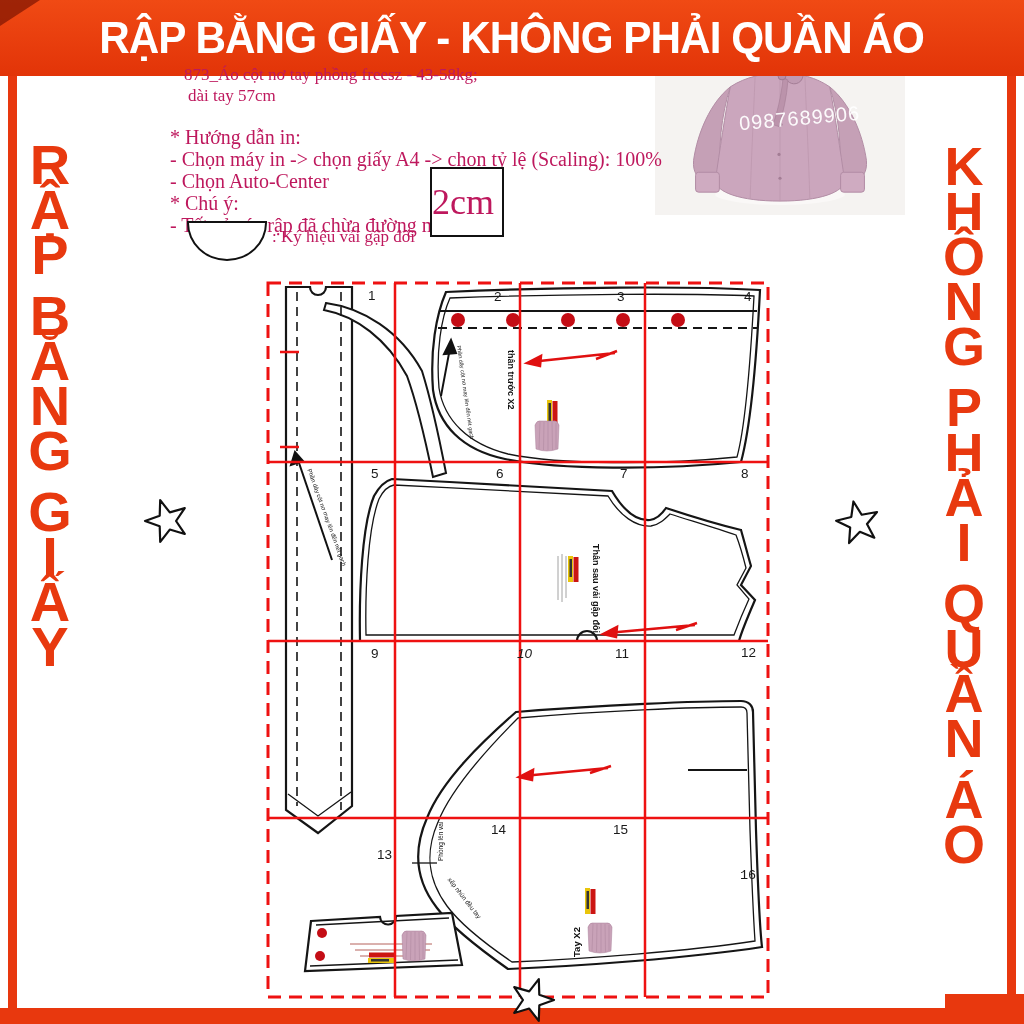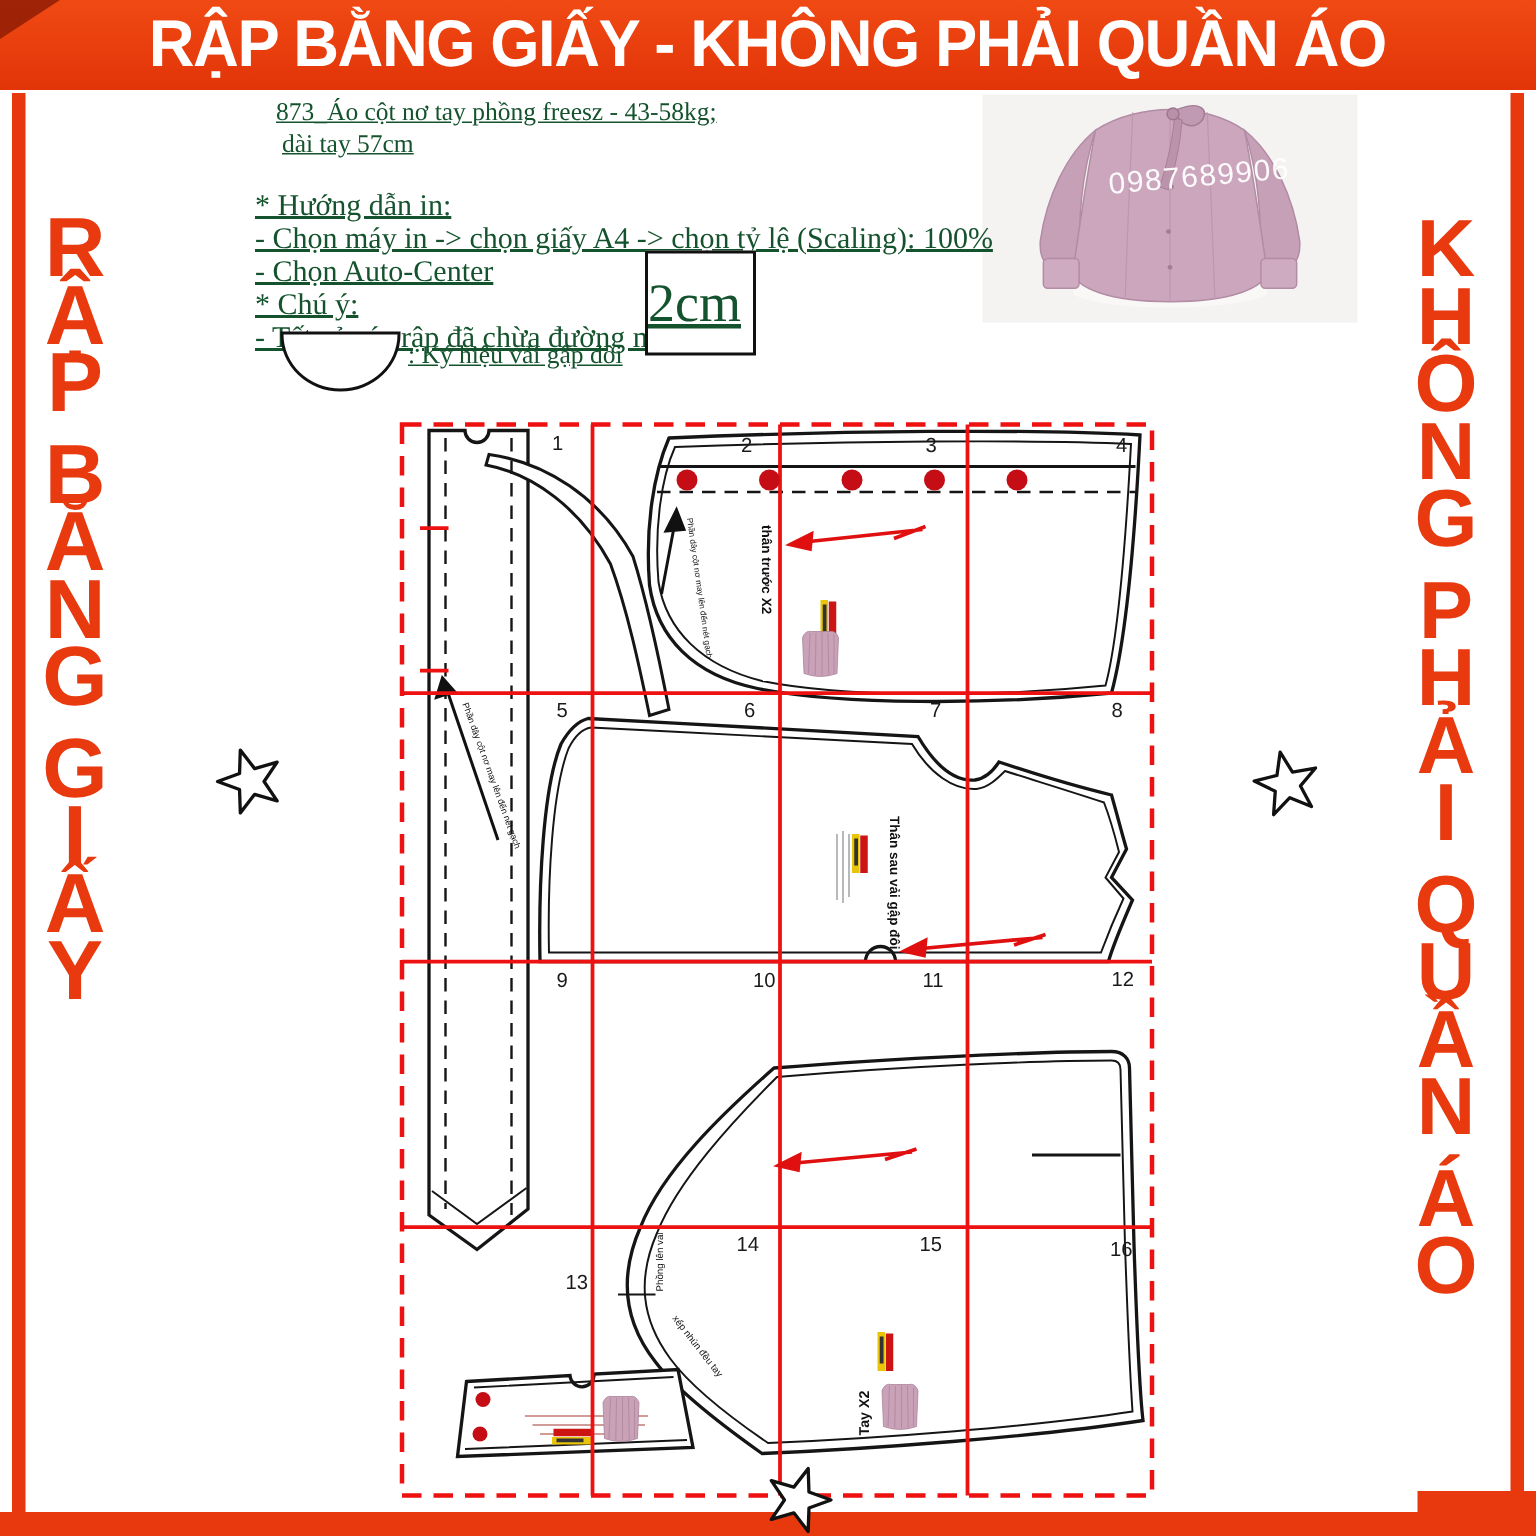--- a/index.html
+++ b/index.html
@@ -1,36 +1,36 @@
 <!DOCTYPE html>
 <html><head>
 <meta charset="utf-8">
 <style>
   html,body{margin:0;padding:0;}
   body{width:1024px;height:1024px;position:relative;background:#fff;overflow:hidden;
        font-family:"Liberation Sans",sans-serif;}
   .abs{position:absolute;}
   
-  .banner{left:0;top:0;width:1024px;height:60px;background:linear-gradient(180deg,#f04a14,#e23408);
+  .banner{left:0;top:0;width:1024px;height:76px;background:linear-gradient(180deg,#f04a14,#e23408);
           z-index:3;display:flex;align-items:center;justify-content:center;}
   .banner .corner{position:absolute;left:0;top:0;width:0;height:0;
           border-top:26px solid #8a1a04;border-right:40px solid transparent;opacity:.8;}
   .banner-text{color:#fff;font-weight:800;font-size:44px;letter-spacing:-1px;
           transform:scaleX(.96);white-space:nowrap;}
   
   .bar{background:#e8380e;z-index:1;}
   
   .vword{z-index:4;width:56px;display:flex;flex-direction:column;align-items:center;
          color:#e8390f;font-weight:900;}
   .vword .vletter{line-height:45px;height:45px;}
   .vword .vgap{height:16px;}
   .vleft{font-size:56px;}
   .vright{font-size:54px;}
   
-  .serif{font-family:"Liberation Serif",serif;color:#14532d;text-decoration:underline;}
+  .serif{font-family:"Liberation Serif",serif;color:#be185d;}
   .product{left:184px;top:64px;font-size:17px;line-height:21px;z-index:6;}
   .instructions{left:170px;top:126px;font-size:20px;line-height:22px;z-index:6;}
   .scalebox{left:430px;top:167px;width:70px;height:66px;border:2.5px solid #111;background:#fff;
             display:flex;align-items:center;justify-content:flex-start;font-size:36px;z-index:6;}
   .foldsym{left:187px;top:221px;width:76px;height:36px;border:2.2px solid #111;background:#fff;
            border-radius:0 0 40px 40px / 0 0 38px 38px;z-index:6;}
   .foldlabel{left:272px;top:227px;font-size:17px;z-index:6;}
   
   .photo{left:655px;top:63px;width:250px;height:152px;background:#f5f3f1;z-index:2;}
   .watermark{left:84px;top:44px;color:#fff;font-size:20px;transform:rotate(-5deg);
@@ -234,27 +234,27 @@
 
 <span class="abs pnum" style="left:368px;top:288px;">1</span>
 <span class="abs pnum" style="left:494px;top:289px;">2</span>
 <span class="abs pnum" style="left:617px;top:289px;">3</span>
 <span class="abs pnum" style="left:744px;top:289px;">4</span>
 <span class="abs pnum" style="left:371px;top:466px;">5</span>
 <span class="abs pnum" style="left:496px;top:466px;">6</span>
 <span class="abs pnum" style="left:620px;top:466px;">7</span>
 <span class="abs pnum" style="left:741px;top:466px;">8</span>
 <span class="abs pnum" style="left:371px;top:646px;">9</span>
-<span class="abs pnum" style="left:502px;top:646px;">10</span>
+<span class="abs pnum" style="left:517px;top:646px;font-style:italic;">10</span>
 <span class="abs pnum" style="left:615px;top:646px;">11</span>
 <span class="abs pnum" style="left:741px;top:645px;">12</span>
 <span class="abs pnum" style="left:377px;top:823px;margin-top:24px;">13</span>
 <span class="abs pnum" style="left:491px;top:822px;">14</span>
 <span class="abs pnum" style="left:613px;top:822px;">15</span>
-<span class="abs pnum" style="left:740px;top:825px;">16</span>
+<span class="abs pnum" style="left:740px;top:868px;font-family:Liberation Mono, monospace;">16</span>
 
 <span class="abs plabel lab-front">thân trước X2</span>
 <span class="abs plabel lab-back">Thân sau vải gập đôi</span>
 <span class="abs plabel lab-tay">Tay X2</span>
 <span class="abs plabel lab-phong">Phồng lên vai</span>
 <span class="abs plabel lab-gather">xếp nhún đều tay</span>
 <span class="abs plabel lab-strap">Phần dây cột nơ may lên đến nét gạch</span>
 <span class="abs plabel lab-strap2">Phần dây cột nơ may lên đến nét gạch</span>
 
 </body></html>

